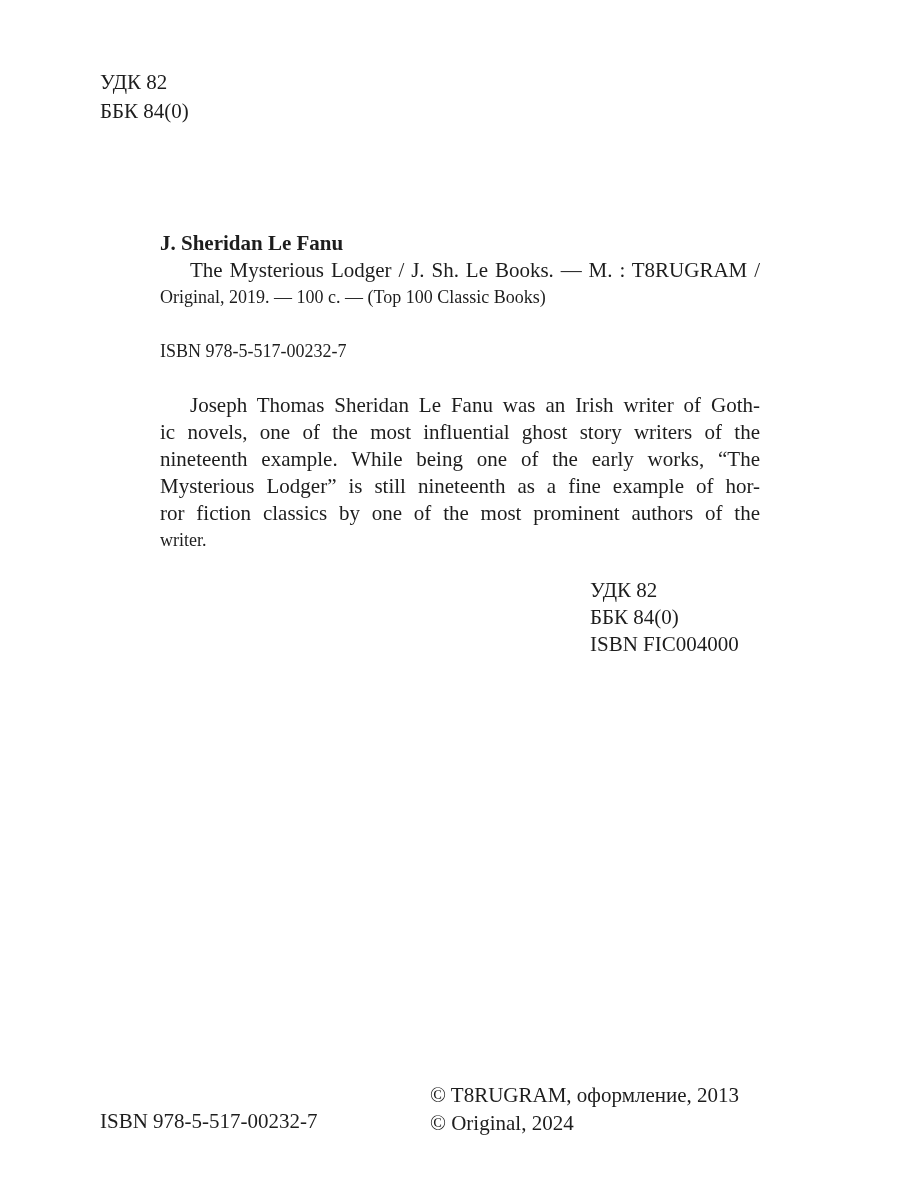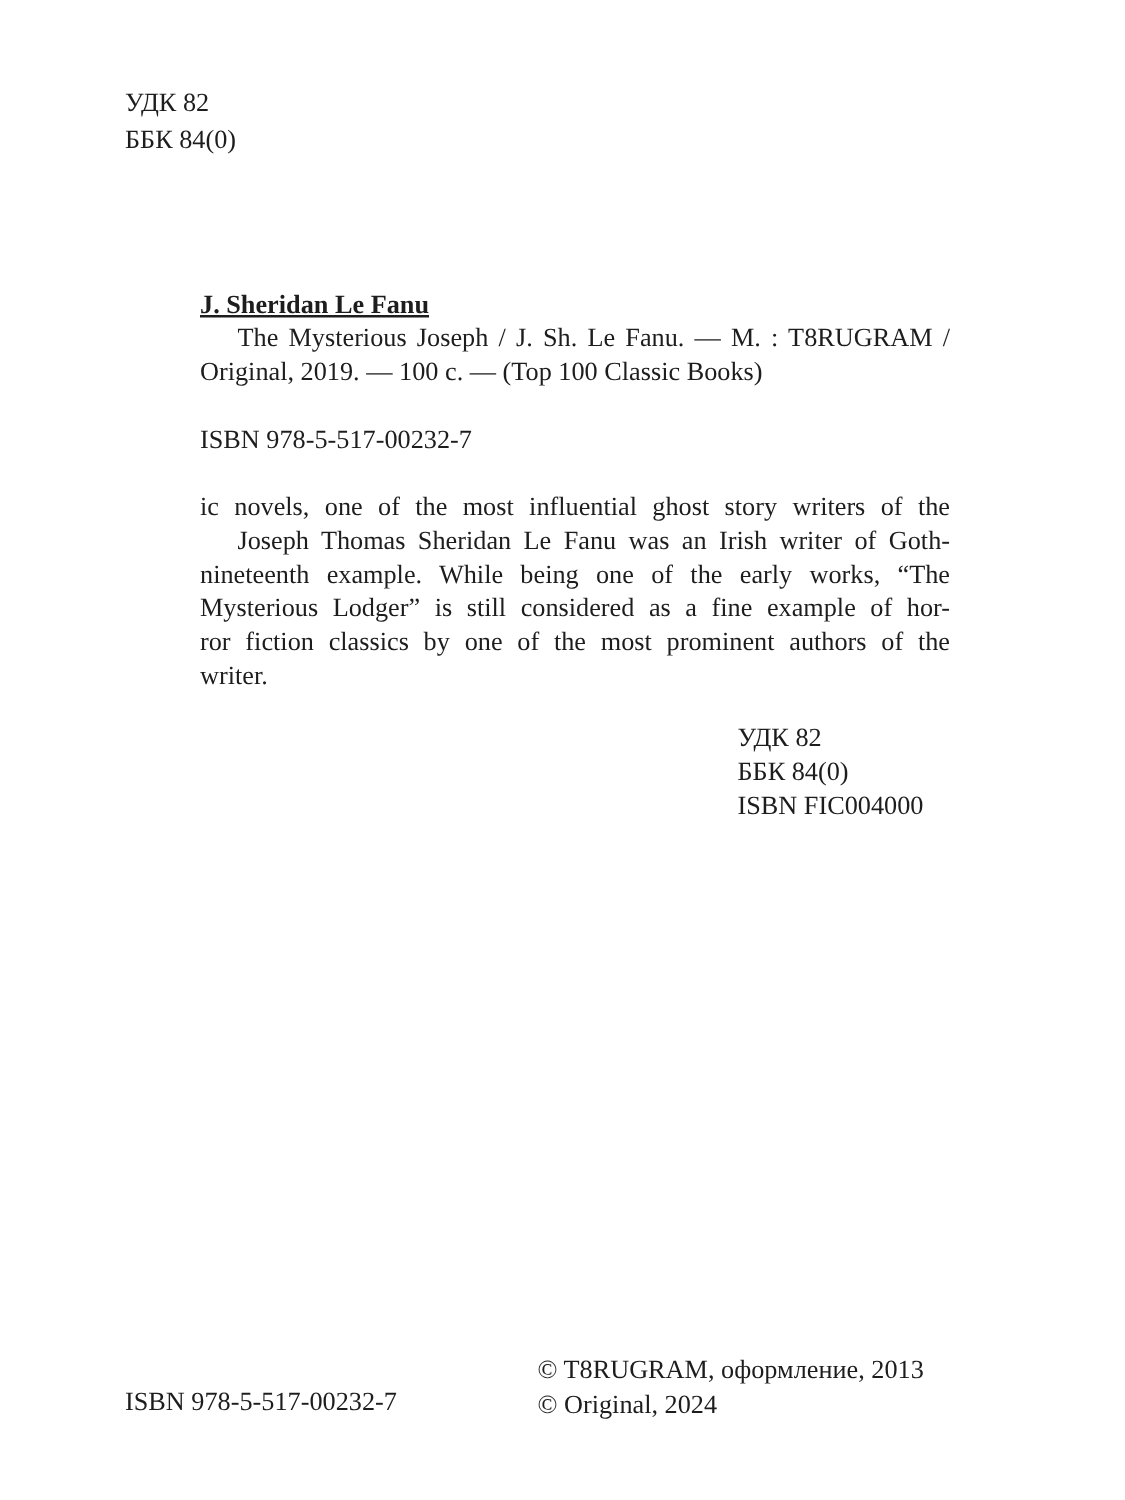--- a/index.html
+++ b/index.html
@@ -33,31 +33,30 @@
   .main-block {
     position: absolute;
     left: 160px;
     top: 230px;
     width: 600px;
   }
   .author {
     font-size: 21px;
     line-height: 27px;
     font-weight: bold;
-    text-decoration: underline;
   }
   .jline {
     font-size: 21px;
     line-height: 27px;
     text-align: justify;
     text-align-last: justify;
   }
   .indent { text-indent: 30px; }
   .plain {
-    font-size: 21px;
+    font-size: 18px;
     line-height: 27px;
   }
   .isbn-line { margin-top: 27px; }
   .desc-block { margin-top: 27px; }
 
   
   .codes-right {
     position: absolute;
     left: 590px;
     top: 577px;
@@ -83,28 +82,28 @@
 
 <div class="page">
 
   <div class="top-codes">
     <div class="line">УДК 82</div>
     <div class="line">ББК 84(0)</div>
   </div>
 
   <div class="main-block">
     <div class="author">J. Sheridan Le Fanu</div>
-    <div class="jline indent">The Mysterious Joseph / J. Sh. Le Fanu. — M. : T8RUGRAM /</div>
+    <div class="jline indent">The Mysterious Lodger / J. Sh. Le Books. — M. : T8RUGRAM /</div>
     <div class="plain">Original, 2019. — 100 с. — (Top 100 Classic Books)</div>
     <div class="plain isbn-line">ISBN 978-5-517-00232-7</div>
     <div class="desc-block">
+      <div class="jline indent">Joseph Thomas Sheridan Le Fanu was an Irish writer of Goth-</div>
       <div class="jline">ic novels, one of the most influential ghost story writers of the</div>
-      <div class="jline indent">Joseph Thomas Sheridan Le Fanu was an Irish writer of Goth-</div>
       <div class="jline">nineteenth example. While being one of the early works, “The</div>
-      <div class="jline">Mysterious Lodger” is still considered as a fine example of hor-</div>
+      <div class="jline">Mysterious Lodger” is still nineteenth as a fine example of hor-</div>
       <div class="jline">ror fiction classics by one of the most prominent authors of the</div>
       <div class="plain">writer.</div>
     </div>
   </div>
 
   <div class="codes-right">
     <div class="line">УДК 82</div>
     <div class="line">ББК 84(0)</div>
     <div class="line">ISBN FIC004000</div>
   </div>

